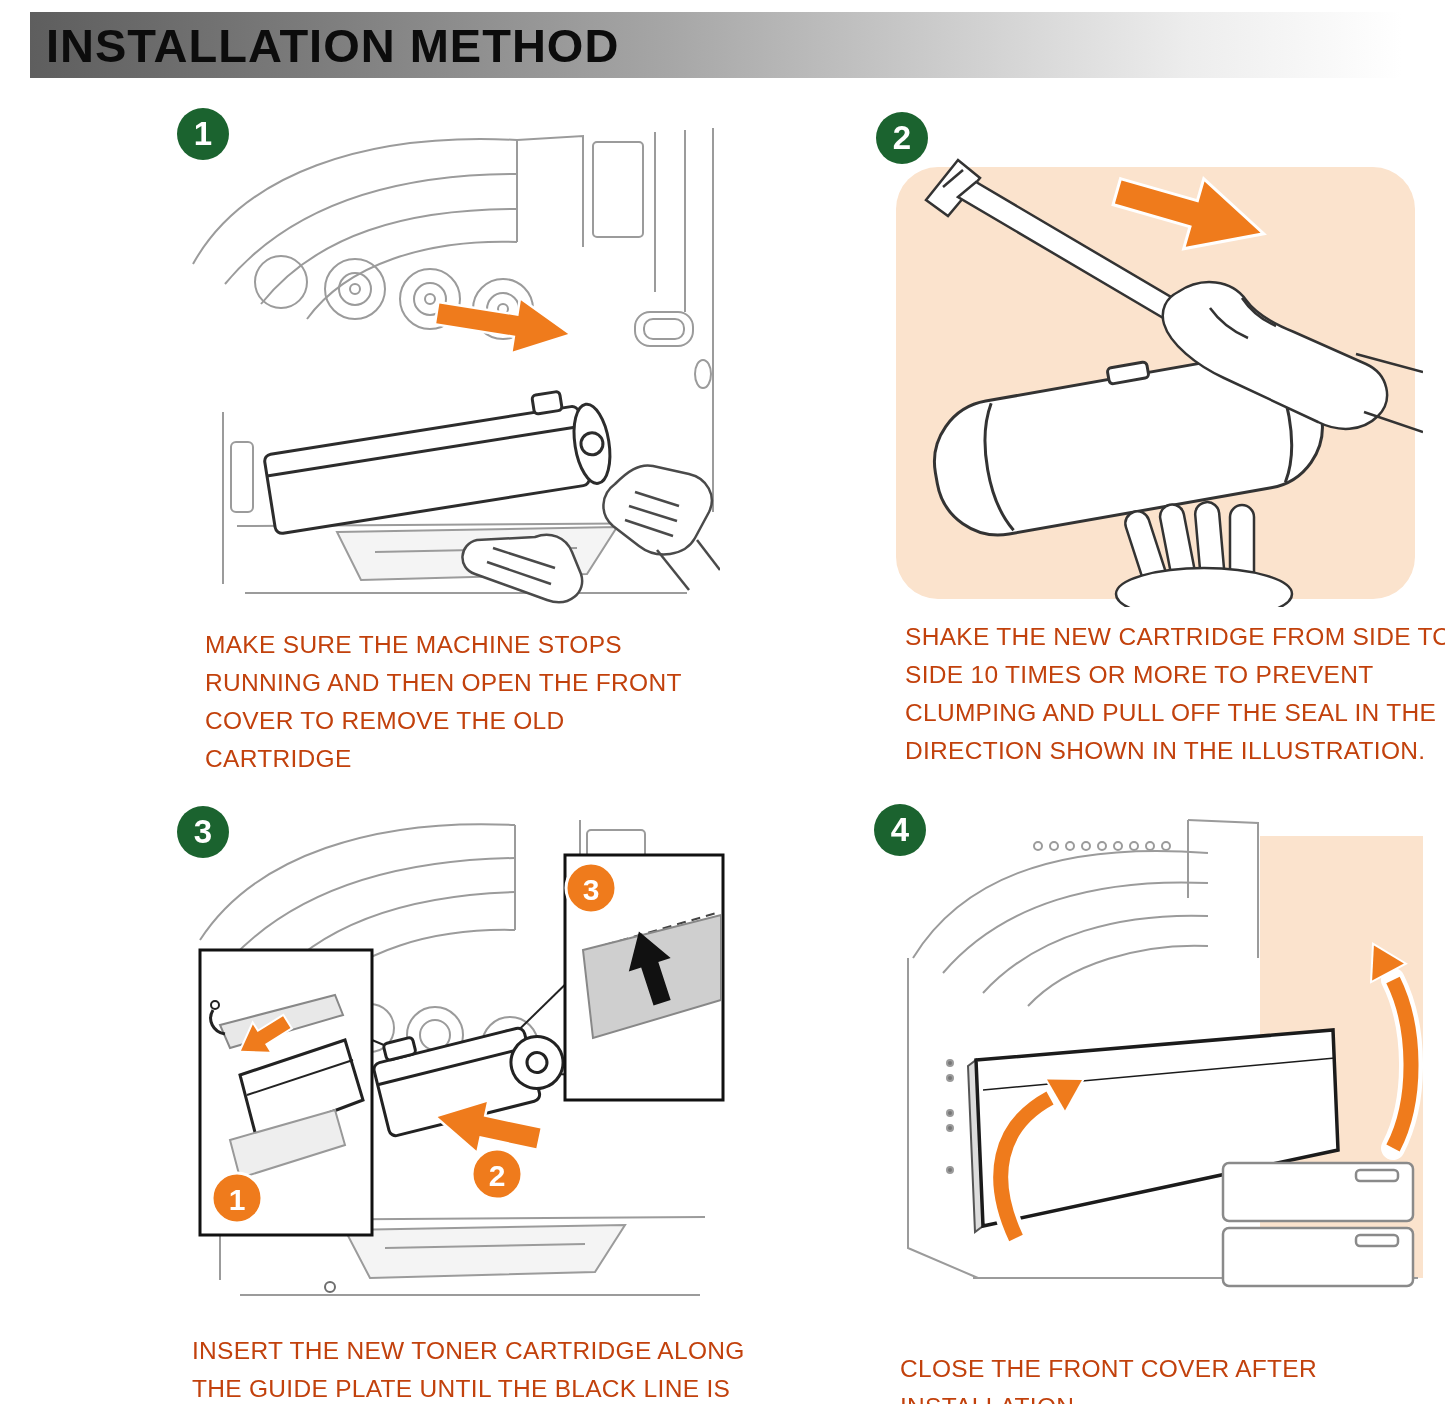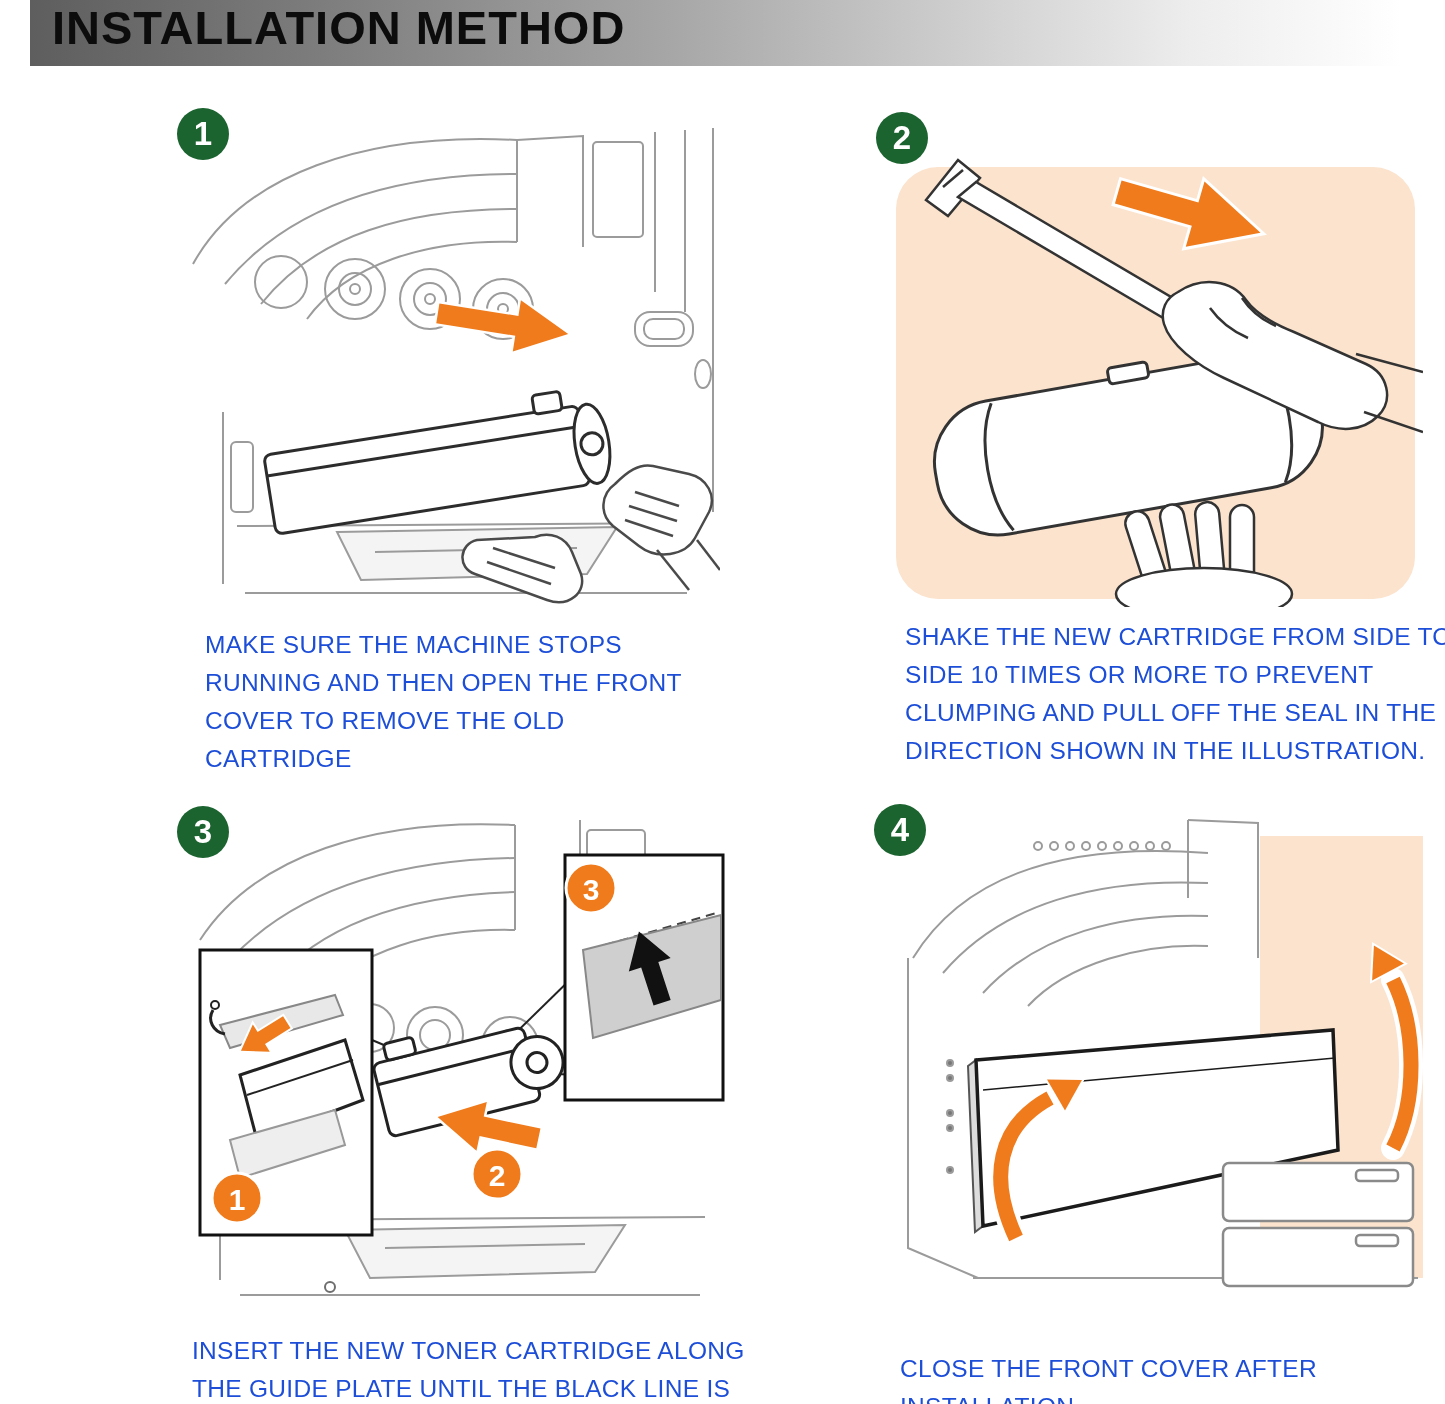--- a/index.html
+++ b/index.html
@@ -1,23 +1,23 @@
 <!DOCTYPE html>
 <html><head>
 <meta charset="utf-8">
 <style>
   * { box-sizing: border-box; }
   html,body { margin:0; padding:0; background:#ffffff; }
   body { font-family:"Liberation Sans", sans-serif; }
   .page { position:relative; width:1445px; height:1404px; background:#fff; overflow:hidden; }
 
   .title-bar {
-    position:absolute; left:30px; top:0; width:1415px; height:66px;
+    position:absolute; left:30px; top:12px; width:1415px; height:66px;
     background:linear-gradient(90deg,#5e5e5e 0%,#7c7c7c 20%,#a6a6a6 45%,#cdcdcd 65%,#ededed 82%,#ffffff 97%);
-    display:flex; align-items:flex-start;padding-left:6px;
+    display:flex; align-items:center;
   }
   .title-bar h1 {
     margin:0; padding-left:16px; font-size:47px; font-weight:bold;
     color:#0c0c0c; letter-spacing:1px;
   }
 
   .badge {
     position:absolute; width:52px; height:52px; border-radius:50%;
     background:#1b632f; color:#ffffff; font-size:33px; font-weight:bold;
     display:flex; align-items:center; justify-content:center;
@@ -29,21 +29,21 @@
 
   .illus { position:absolute; }
   #illus-1 { left:185px; top:112px; width:535px; height:495px; }
   #illus-2 { left:888px; top:112px; width:535px; height:495px; }
   #illus-3 { left:185px; top:800px; width:545px; height:512px; }
   #illus-4 { left:888px; top:808px; width:535px; height:500px; }
   .illus svg { width:100%; height:100%; display:block; }
 
   .caption {
     position:absolute; margin:0; font-size:24.5px; line-height:1.55;
-    color:#1d4ed8; letter-spacing:0.3px;
+    color:#c2410c; letter-spacing:0.3px;
   }
   #caption-1 { left:205px; top:626px; width:490px; }
   #caption-2 { left:905px; top:618px; width:548px; }
   #caption-3 { left:192px; top:1332px; width:578px; }
   #caption-4 { left:900px; top:1350px; width:560px; }
 
   svg text.callout-num { font-family:"Liberation Sans", sans-serif; font-weight:bold; fill:#ffffff; }
 </style>
 </head>
 <body>

